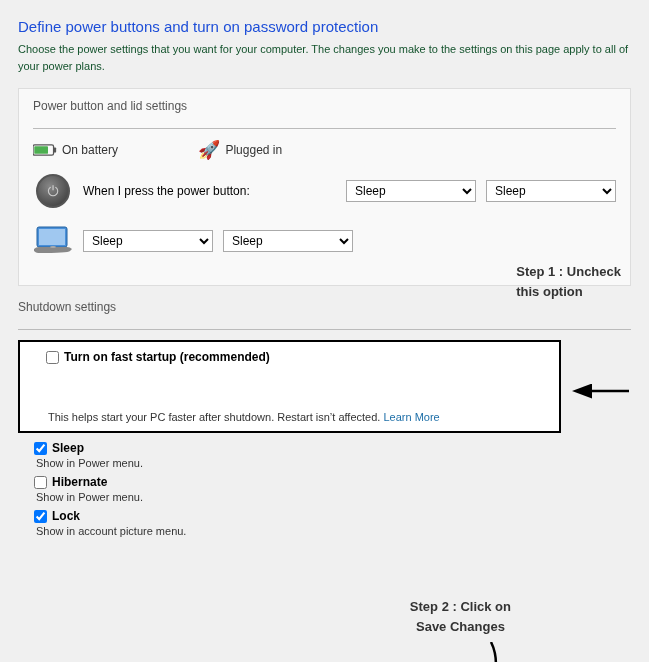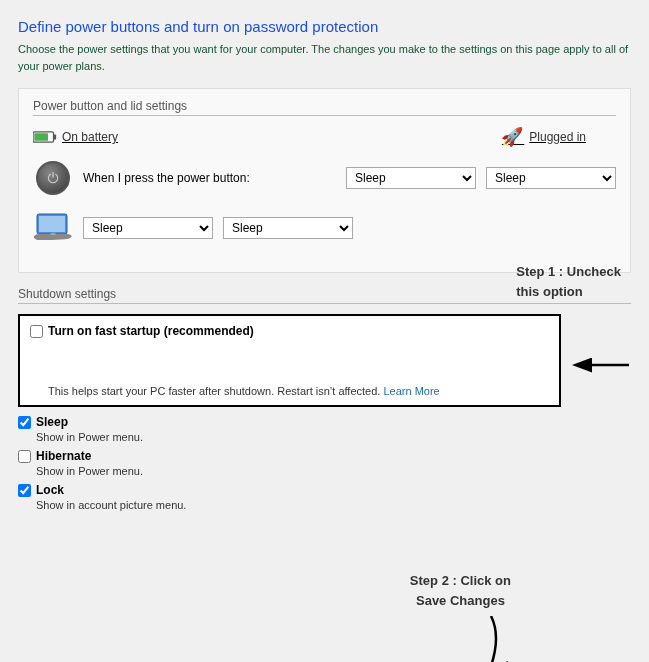--- a/index.html
+++ b/index.html
@@ -21,36 +21,35 @@
     .description {
       font-size: 11px;
       color: #14532d;
       margin-bottom: 14px;
       line-height: 1.5;
     }
     .section-header {
       font-size: 12px;
       color: #555;
       border-bottom: 1px solid #bbb;
-      padding-bottom: 2px;
+      padding-bottom: 15px;
       margin-bottom: 10px;
     }
     .power-button-section {
       background: #f9f9f9;
       border: 1px solid #ddd;
       padding: 10px 14px 14px 14px;
       margin-bottom: 14px;
     }
     .battery-header-row {
       display: flex;
-      justify-content: space-between;
+      justify-content: flex-start;
       gap: 80px;
       margin-bottom: 10px;
       padding-right: 30px;
-      text-decoration: underline;
     }
     .battery-col-label {
       display: flex;
       align-items: center;
       gap: 5px;
       font-size: 12px;
       color: #333;
     }
     .power-row {
       display: flex;
@@ -89,20 +88,21 @@
       padding: 8px 10px;
       margin-bottom: 8px;
       background: white;
       position: relative;
     }
     .checkbox-row {
       display: flex;
       align-items: flex-end;
       gap: 5px;
       margin-bottom: 2px;
+      margin-left: 16px;
     }
     .checkbox-row label {
       font-size: 12px;
       font-weight: bold;
     }
     .sub-text {
       font-size: 11px;
       color: #333;
       padding-left: 18px;
       margin-top: 47px;

